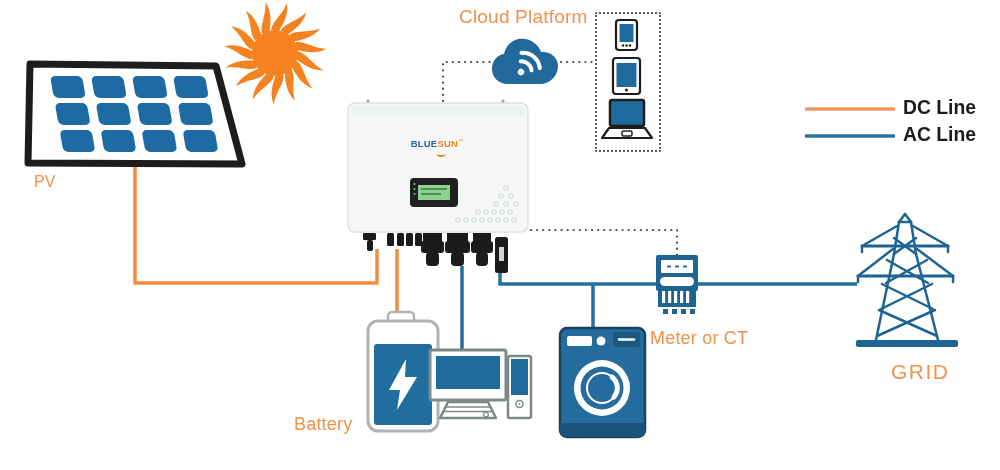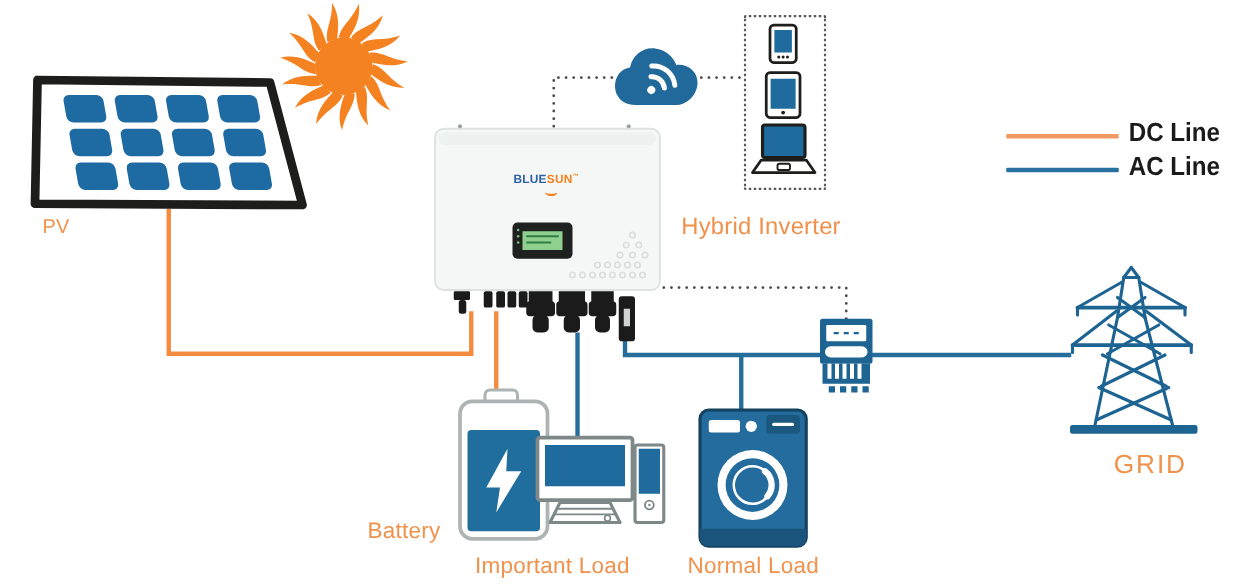--- a/index.html
+++ b/index.html
@@ -82,20 +82,21 @@
 
   <svg class="abs" style="left:488px;top:30px" width="80" height="62" viewBox="0 0 80 62">
     <path d="M20 54 C10 54 4 47 4 39 C4 31 9 25 16 24 C18 14 27 7 37 9 C45 10 51 16 53 22
              C62 21 70 27 70 36 C70 45 63 53 54 54 Z" fill="#20699A"></path>
     <g transform="rotate(40 33 42)" stroke="#ffffff" fill="none" stroke-linecap="round">
       <circle cx="33" cy="42" r="3.2" fill="#ffffff" stroke="none"></circle>
       <path d="M26 34 a10 10 0 0 1 14 0" stroke-width="4"></path>
       <path d="M21 27 a17 17 0 0 1 24 0" stroke-width="4"></path>
     </g>
   </svg>
+  <div class="label" style="left:459px;top:6px;font-size:19px">Cloud Platform</div>
 
   <div class="devices-box"></div>
   <svg class="abs" style="left:597px;top:16px" width="60" height="128" viewBox="0 0 60 128">
 
     <g>
       <rect x="19" y="4" width="21" height="30" rx="3" fill="#ffffff" stroke="#1D1D1B" stroke-width="2.2"></rect>
       <rect x="22.5" y="8" width="14" height="18" fill="#1F6B9D"></rect>
       <circle cx="26" cy="29.5" r="1.2" fill="#1D1D1B"></circle>
         <circle cx="29.5" cy="29.5" r="1.2" fill="#1D1D1B"></circle>
       <circle cx="33" cy="29.5" r="1.2" fill="#1D1D1B"></circle>
@@ -169,21 +170,20 @@
         <rect x="126" y="153" width="22" height="12" rx="3"></rect>
       <rect x="131" y="164" width="12" height="14" rx="4"></rect>
       <rect x="150" y="149" width="13" height="36" rx="2.5"></rect>
       <rect x="154" y="159" width="5" height="14" fill="#CFD4D3"></rect>
     </g>
   </svg>
   <div class="logo">
     <span class="b">BLUE</span><span class="o">SUN</span><sup class="o" style="font-size:5px">™</sup>
   </div>
   <div class="logo-swoosh"></div>
-  <div class="label" style="left:545px;top:171px;font-size:19px">Hybrid Inverter</div>
 
   <svg class="abs" style="left:805px;top:106px" width="90" height="6" viewBox="0 0 90 6">
     <line x1="1" y1="3" x2="89" y2="3" stroke-width="3.5" stroke-linecap="round" stroke="#F09A62"></line>
   </svg>
   <div class="legend-label" style="left:903px;top:95px">DC Line</div>
   <svg class="abs" style="left:805px;top:133px" width="90" height="6" viewBox="0 0 90 6">
     <line x1="1" y1="3" x2="89" y2="3" stroke-width="3.5" stroke-linecap="round" stroke="#27709F"></line>
   </svg>
   <div class="legend-label" style="left:903px;top:122px">AC Line</div>
 
@@ -206,37 +206,35 @@
       <line x1="16" y1="66.5" x2="65" y2="66.5" stroke="#7E8888" stroke-width="1.5"></line>
       <circle cx="58" cy="69.5" r="2.3" fill="none" stroke="#7E8888" stroke-width="1.3"></circle>
     </g>
     <g>
       <rect x="80" y="11" width="23" height="62" rx="2" fill="#ffffff" stroke="#7E8888" stroke-width="2.5"></rect>
       <rect x="83" y="14" width="17" height="36" fill="#1F6B9D"></rect>
       <circle cx="91.5" cy="59" r="3.5" fill="#ffffff" stroke="#7E8888" stroke-width="1.5"></circle>
       <circle cx="91.5" cy="59" r="1" fill="#7E8888"></circle>
     </g>
   </svg>
-  <div class="label" style="left:380px;top:442px">Important Load</div>
 
   <svg class="abs" style="left:556px;top:324px" width="95" height="118" viewBox="0 0 95 118">
     <rect x="4" y="4" width="85" height="109" rx="7" fill="#236C9D" stroke="#14435F" stroke-width="2.5"></rect>
     <path d="M4 99 H89 V106 Q89 113 82 113 H11 Q4 113 4 106 Z" fill="#1A547D"></path>
     <rect x="11" y="12" width="25" height="10" rx="2" fill="#ffffff"></rect>
     <circle cx="45" cy="17" r="4.5" fill="#ffffff"></circle>
     <rect x="57" y="8" width="27" height="15" rx="3" fill="#1B5880"></rect>
     <line x1="63" y1="15.5" x2="78" y2="15.5" stroke="#ffffff" stroke-width="2.5" stroke-linecap="round"></line>
     <g>
       <circle cx="46" cy="64" r="28" fill="#ffffff"></circle>
       <circle cx="46" cy="64" r="21.5" fill="#236C9D"></circle>
       <circle cx="46" cy="64" r="15" fill="none" stroke="#ffffff" stroke-width="2"></circle>
       <path d="M56 53 a14 14 0 0 1 2 20" fill="none" stroke="#ffffff" stroke-width="5" stroke-linecap="round"></path>
     </g>
   </svg>
-  <div class="label" style="left:550px;top:442px">Normal Load</div>
 
   <svg class="abs" style="left:650px;top:250px" width="52" height="66" viewBox="0 0 52 66">
     <rect x="6" y="5" width="42" height="36" rx="2" fill="#1D6493"></rect>
     <rect x="11" y="10" width="32" height="13" rx="1" fill="#ffffff"></rect>
     <g stroke="#1D6493" stroke-width="1.8">
       <line x1="17" y1="16.5" x2="21" y2="16.5"></line>
         <line x1="25" y1="16.5" x2="29" y2="16.5"></line>
       <line x1="33" y1="16.5" x2="37" y2="16.5"></line>
     </g>
     <rect x="10" y="27" width="34" height="9" rx="4.5" fill="#ffffff"></rect>
@@ -248,20 +246,21 @@
         <rect x="30" y="41" width="3.2" height="12"></rect>
       <rect x="36" y="41" width="3.2" height="12"></rect>
     </g>
     <g fill="#1D6493">
       <rect x="13" y="59" width="5" height="5"></rect>
         <rect x="22" y="59" width="5" height="5"></rect>
       <rect x="31" y="59" width="5" height="5"></rect>
         <rect x="40" y="59" width="5" height="5"></rect>
     </g>
   </svg>
+  <div class="label" style="left:650px;top:328px">Meter or CT</div>
 
   <svg class="abs" style="left:848px;top:212px" width="118" height="142" viewBox="0 0 118 142">
     <g stroke="#1D6493" stroke-width="2.5" fill="none" stroke-linecap="round">
       <line x1="28" y1="128" x2="46" y2="42"></line>
         <line x1="90" y1="128" x2="68" y2="42"></line>
       <line x1="29" y1="124" x2="87" y2="98"></line>
         <line x1="89" y1="124" x2="31" y2="98"></line>
       <line x1="33" y1="97" x2="84" y2="72"></line>
         <line x1="85" y1="97" x2="34" y2="72"></line>
       <line x1="38" y1="71" x2="79" y2="48"></line>

